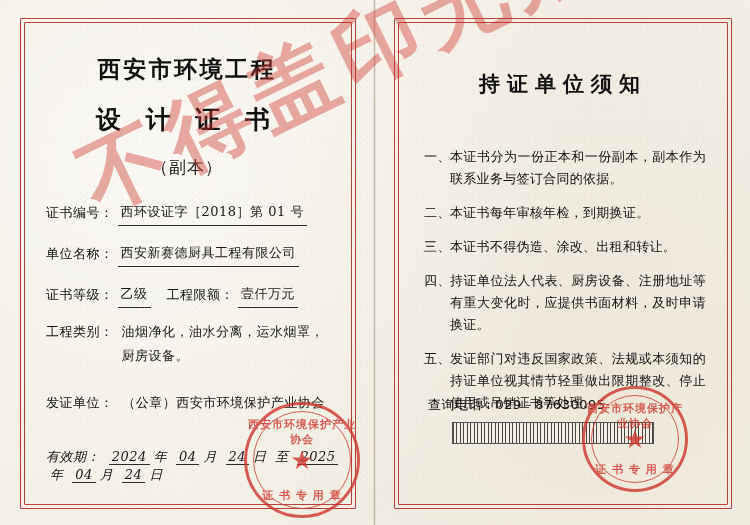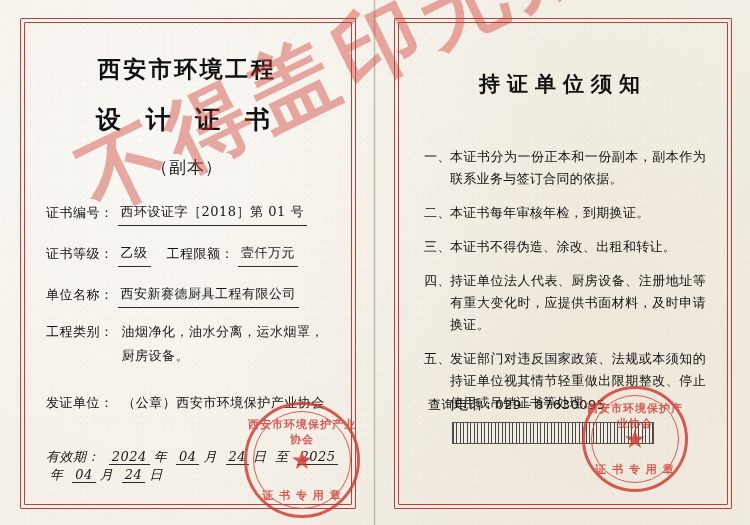--- a/index.html
+++ b/index.html
@@ -303,30 +303,30 @@
       <div class="title-paren">（副本）</div>
 
       <div class="field-block">
 
         <div class="field-row">
           <span class="field-label">证书编号：</span>
           <span class="field-value handw ul">西环设证字［2018］第 01 号</span>
         </div>
 
         <div class="field-row">
+          <span class="field-label">单位名称：</span>
+          <span class="field-value handw ul">西安新赛德厨具工程有限公司</span>
+        </div>
+
+        <div class="field-row">
           <span class="field-label">证书等级：</span>
           <span class="field-value handw ul">乙级</span>
           <span class="gap"></span>
           <span class="field-label">工程限额：</span>
           <span class="field-value handw ul">壹仟万元</span>
-        </div>
-
-        <div class="field-row">
-          <span class="field-label">单位名称：</span>
-          <span class="field-value handw ul">西安新赛德厨具工程有限公司</span>
         </div>
 
         <div class="field-wrap">
           <span class="field-label">工程类别：</span>
           <span class="vals">
             <div class="field-value handw">油烟净化，油水分离，运水烟罩，</div>
             <div class="field-value handw">厨房设备。</div>
           </span>
         </div>
 

